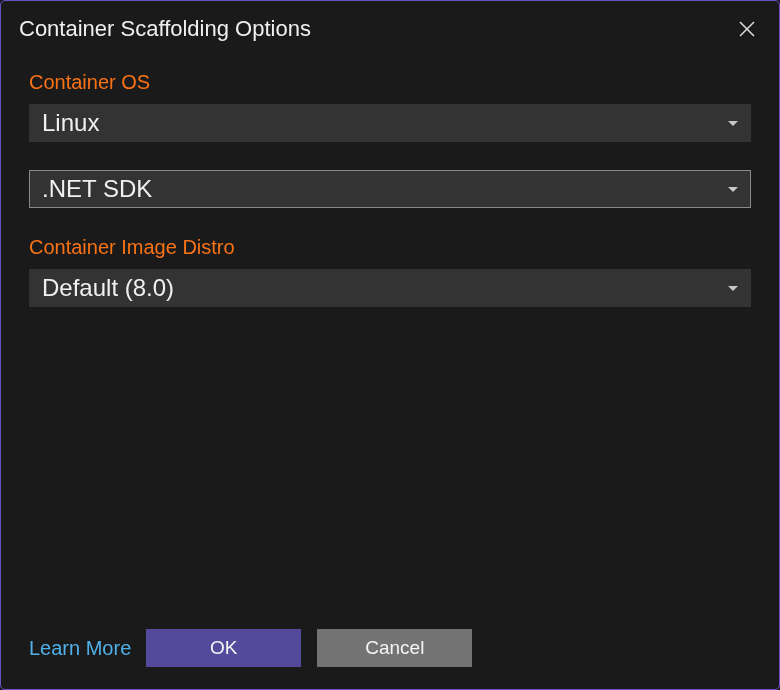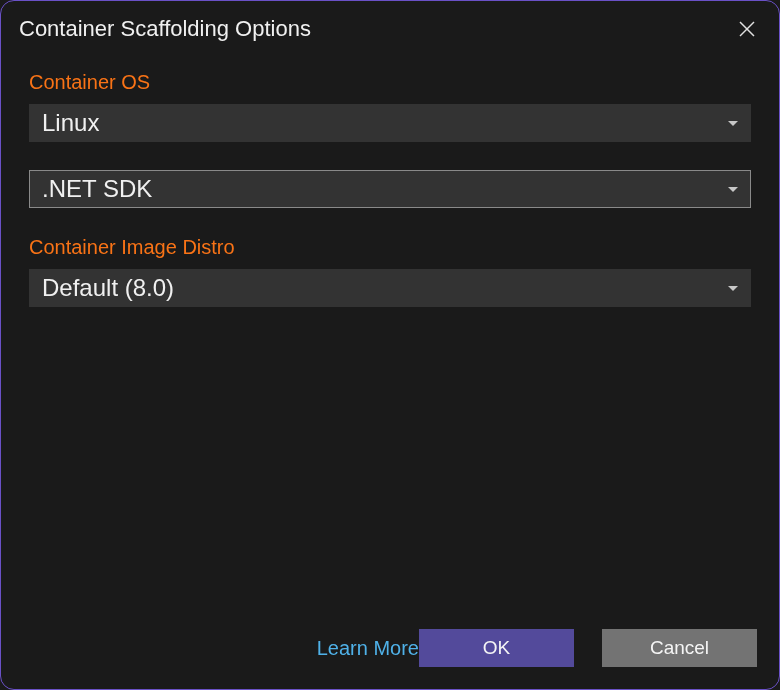--- a/index.html
+++ b/index.html
@@ -12,21 +12,21 @@
       height: 690px;
       background: #1a1a1a;
       font-family: "Segoe UI", Arial, sans-serif;
       overflow: hidden;
     }
     .dialog {
       width: 100%;
       height: 100%;
       background: #1a1a1a;
       border: 1px solid #6a51c7;
-      border-radius: 14px;
+      border-radius: 5px;
       display: flex;
       flex-direction: column;
       position: relative;
     }
     .titlebar {
       display: flex;
       align-items: center;
       justify-content: space-between;
       padding: 14px 18px 10px 18px;
     }
@@ -88,31 +88,32 @@
     .dropdown-chevron {
       width: 0;
       height: 0;
       border-left: 5px solid transparent;
       border-right: 5px solid transparent;
       border-top: 5px solid #c8c8c8;
     }
     .footer {
       display: flex;
       align-items: center;
-      justify-content: flex-end;
+      justify-content: flex-start;
       padding: 14px 22px 22px 28px;
     }
     .learn-more {
       color: #4fb1e8;
       font-size: 20px;
       cursor: pointer;
     }
     .button-row {
       display: flex;
-      gap: 28px;
+      gap: 16px;
+      margin-left: 15px;
     }
     .btn {
       width: 155px;
       height: 38px;
       display: flex;
       align-items: center;
       justify-content: center;
       font-size: 19px;
       cursor: pointer;
       border: none;

